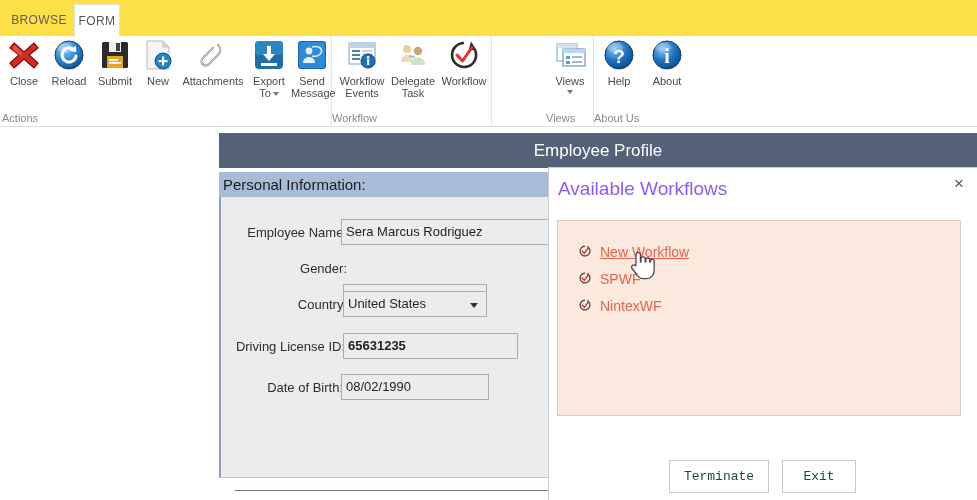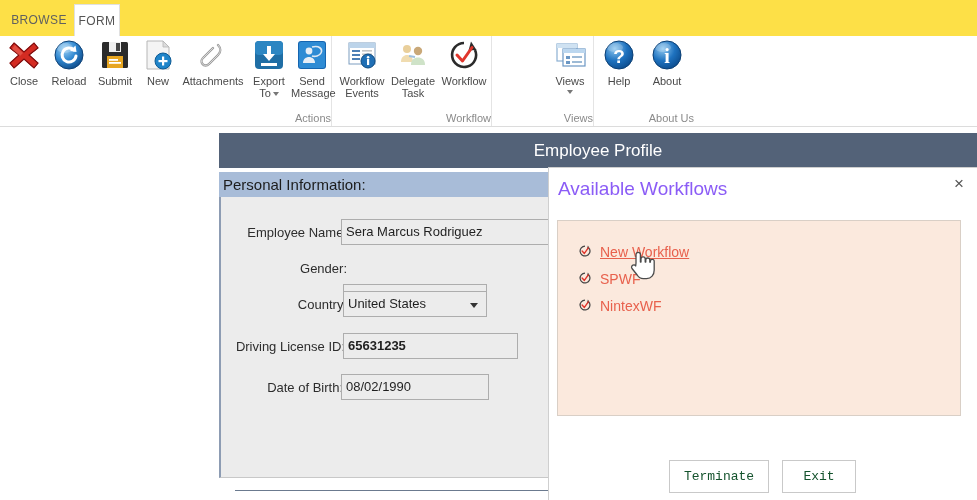--- a/index.html
+++ b/index.html
@@ -66,21 +66,21 @@
     position: absolute;
     top: 0;
     height: 90px;
     box-sizing: border-box;
   }
   .ribbon-group.sep { border-right: 1px solid #e4e4e4; }
   .group-label {
     position: absolute;
     bottom: 2px;
     left: 0; right: 0;
-    text-align: right;
+    text-align: left;
     font-size: 11px;
     color: #8a8a8a;
   }
   .ribbon-btn {
     position: absolute;
     top: 2px;
     text-align: center;
     cursor: pointer;
     font-size: 11px;
     color: #4a4a4a;

